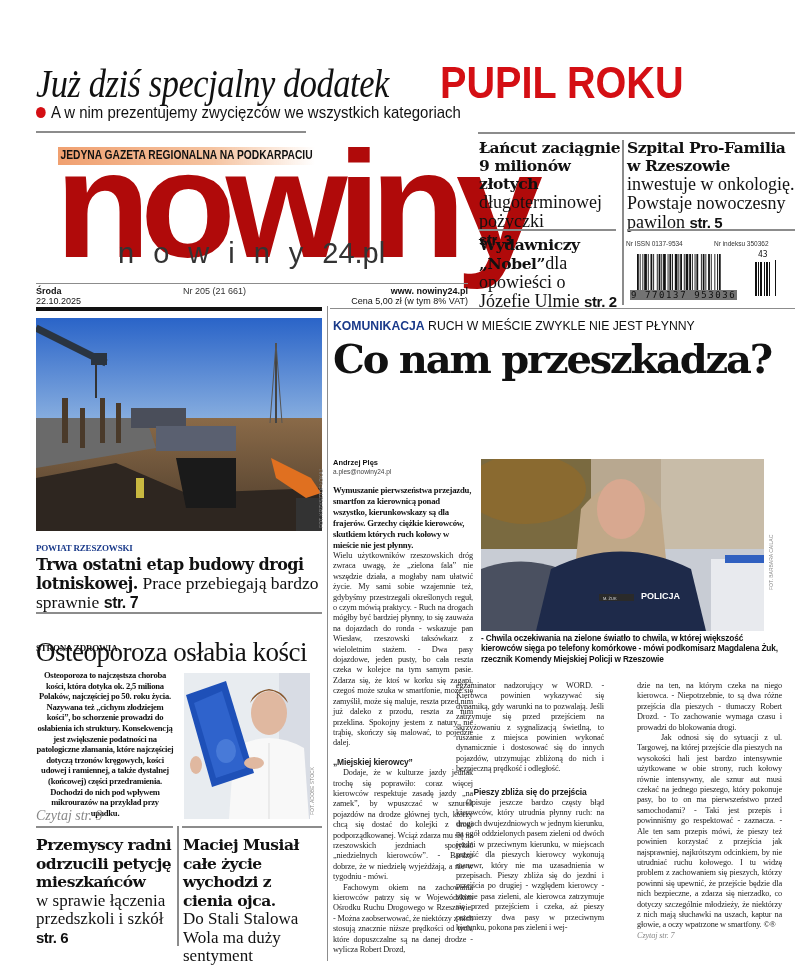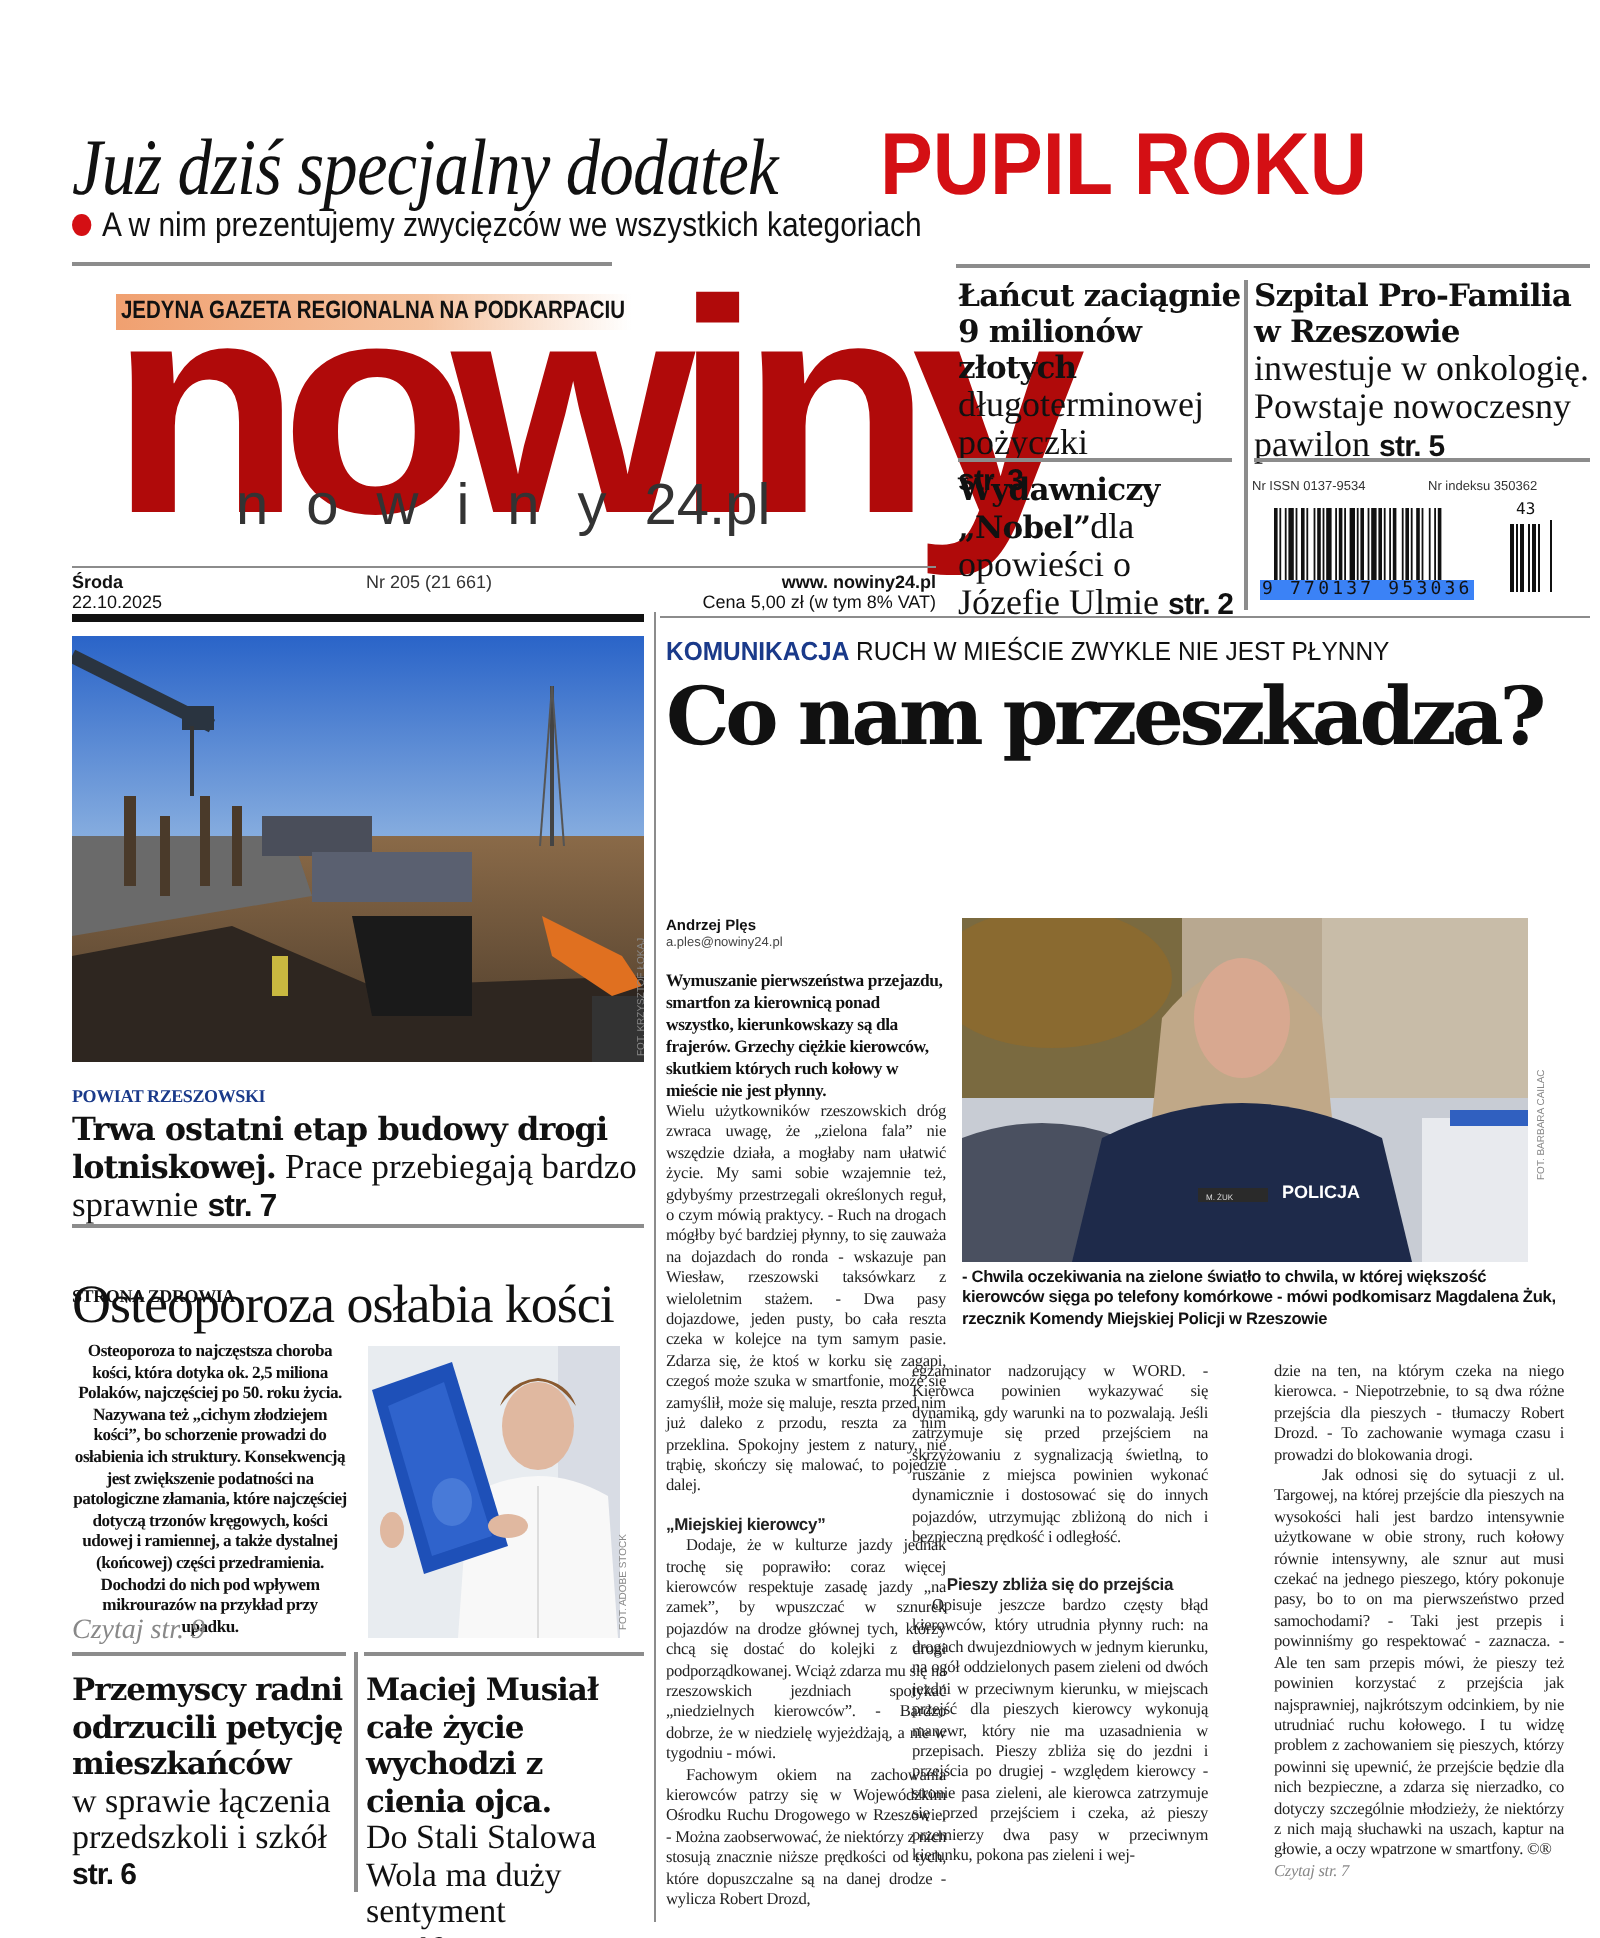--- a/index.html
+++ b/index.html
@@ -32,21 +32,21 @@
   
   .teaser { position: absolute; font-family: "DejaVu Serif", serif; font-size: 15.5px; line-height: 18px; letter-spacing: -0.4px; }
   .teaser b { font-weight: bold; }
   .teaser .light { font-family: "Liberation Serif", serif; font-size: 18px; letter-spacing: 0; }
   .teaser .str { font-family: "Liberation Sans", sans-serif; font-weight: bold; font-size: 15px; }
 
   
   #issn { left: 626px; top: 240px; font-family: "Liberation Sans", sans-serif; font-size: 6.5px; color: #333; }
   #indeks { left: 714px; top: 240px; font-family: "Liberation Sans", sans-serif; font-size: 6.5px; color: #333; }
   #barcode { left: 637px; top: 254px; width: 102px; height: 44px; }
-  #barcode-digits { left: 630px; top: 290px; font-family: "DejaVu Sans Mono", monospace; font-size: 9px; letter-spacing: 1.6px; background: #3b82f6; padding: 0 1px; }
+  #barcode-digits { left: 630px; top: 290px; font-family: "DejaVu Sans Mono", monospace; font-size: 9px; letter-spacing: 1.6px; background: #737373; padding: 0 1px; }
   #barcode2 { left: 755px; top: 256px; width: 22px; height: 40px; }
   #barcode2-num { left: 758px; top: 250px; font-family: "DejaVu Sans Mono", monospace; font-size: 8px; }
 
   
   #blackbar { left: 36px; top: 307px; width: 286px; height: 4px; background: #111; }
 
   
   #construction-img { left: 36px; top: 318px; width: 286px; height: 213px; overflow: hidden; }
   .kicker { position: absolute; font-family: Liberation Serif, serif; font-weight: bold; font-size: 9px; letter-spacing: -0.2px; }
   #powiat-kicker { left: 36px; top: 543px; color: #1a3a8a; }

